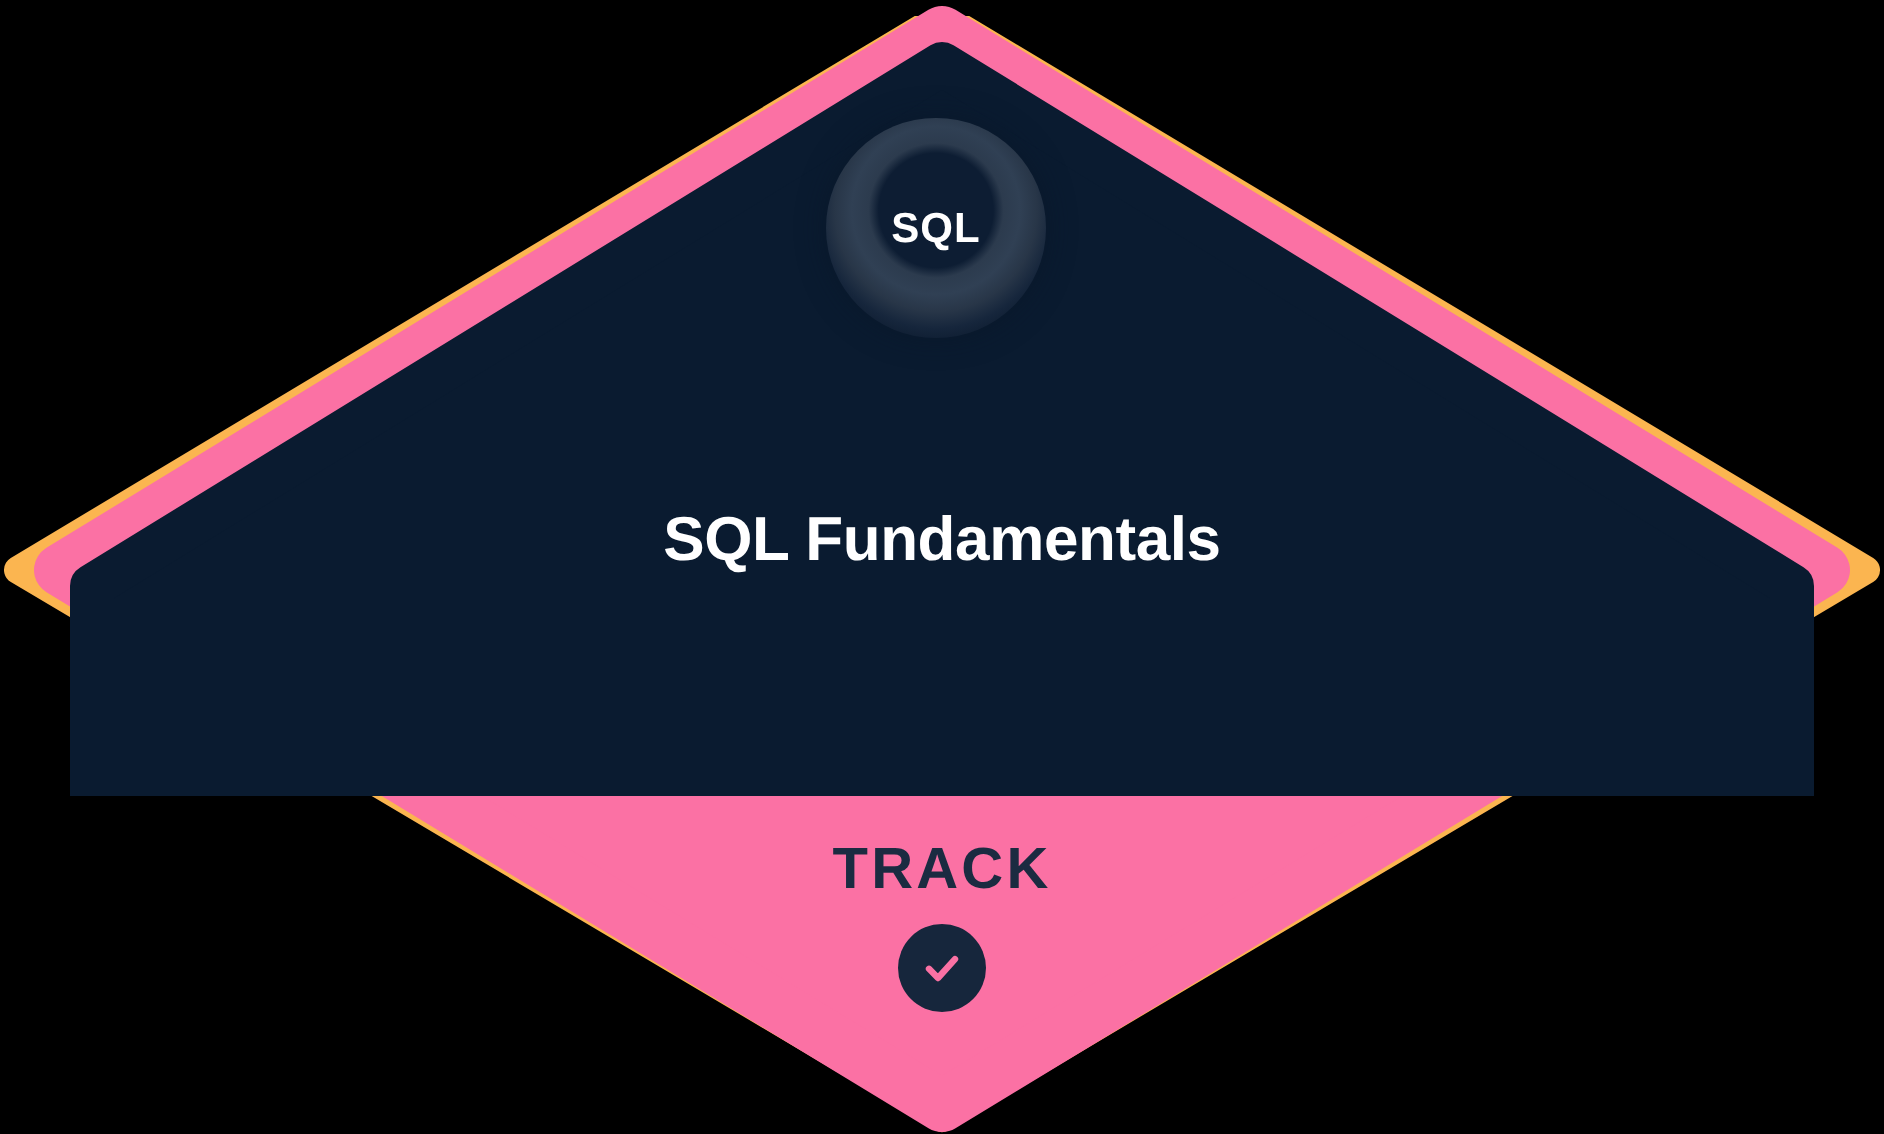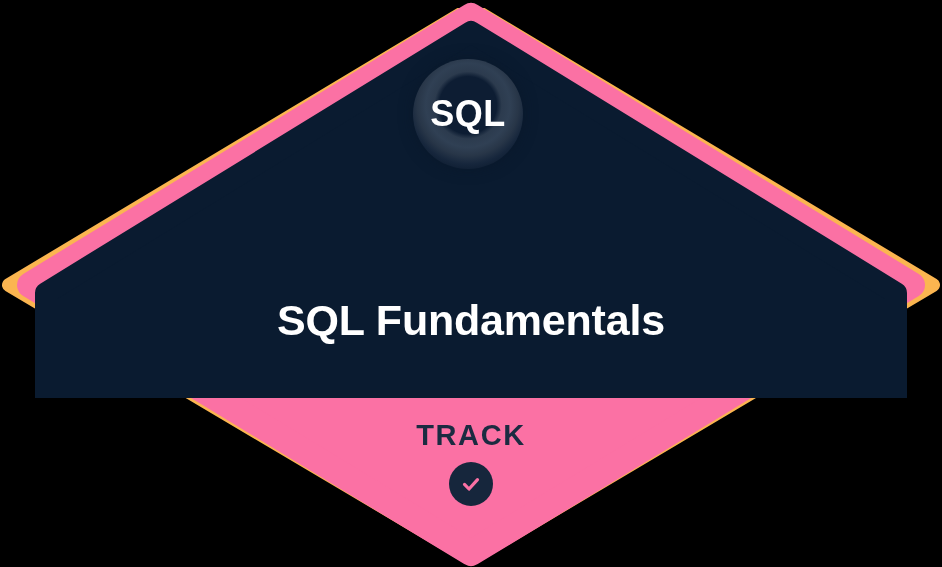--- a/index.html
+++ b/index.html
@@ -48,40 +48,39 @@
                 #2c3b4e 40%, #304054 50%,
                 #283648 60%, #16263c 70%,
                 #0d1c30 80%, #0b1a2e 100%);
     display: flex;
     align-items: center;
     justify-content: center;
     box-shadow: 0 0 14px rgba(10, 22, 38, 0.55);
   }
   #logo-badge-label {
     color: #ffffff;
-    font-size: 36px;
+    font-size: 21px;
     font-weight: 700;
     letter-spacing: 0.5px;
     line-height: 1;
     font-family: "Liberation Sans", sans-serif;
   }
   
   #badge-title {
     position: absolute;
     left: 0;
     top: 253px;
     width: 942px;
     text-align: center;
     color: #ffffff;
-    font-size: 43px;
+    font-size: 31px;
     font-weight: 700;
     letter-spacing: -0.2px;
     line-height: 1.1;
     font-family: "Liberation Sans", sans-serif;
-    margin-top: 44px;
   }
   
   #status-block {
     position: absolute;
     left: 0;
     top: 418px;
     width: 942px;
     text-align: center;
   }
   .status-line {

